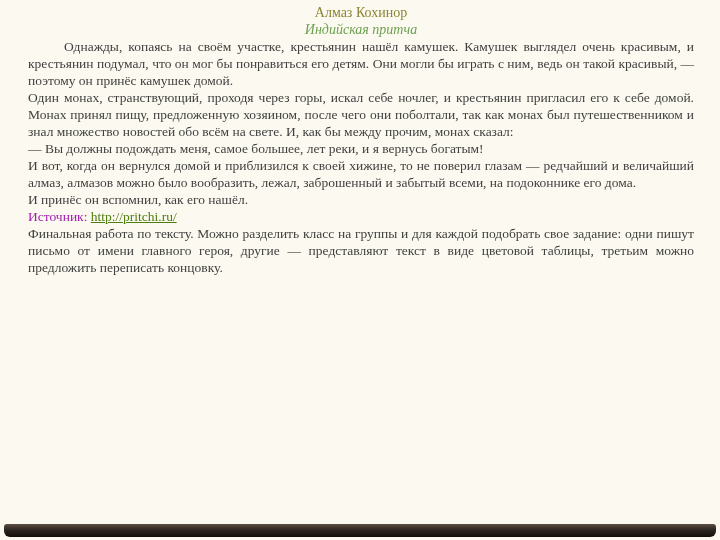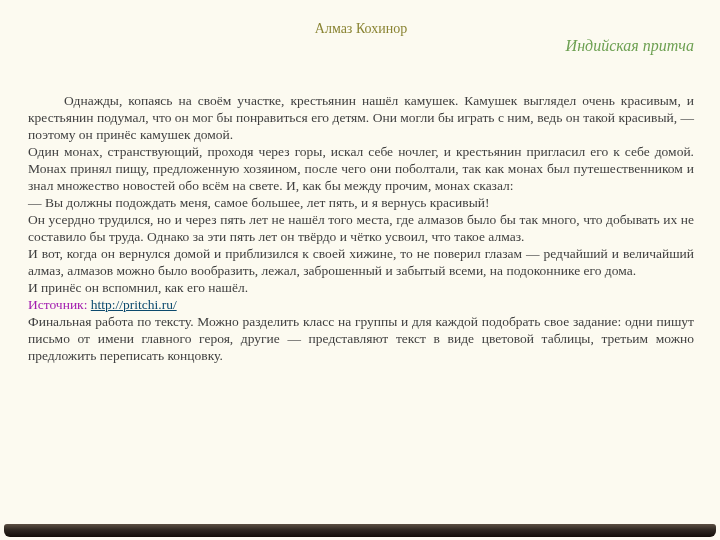--- a/index.html
+++ b/index.html
@@ -8,51 +8,50 @@
     background: #ffffff;
   }
   .slide {
     position: relative;
     width: 720px;
     height: 540px;
     background: #fcfaf0;
     font-family: "Liberation Serif", "DejaVu Serif", serif;
     color: #3f3f3f;
     box-sizing: border-box;
-    padding: 20px 26px 0 28px;
+    padding: 4px 26px 0 28px;
     overflow: hidden;
   }
   .title {
     text-align: center;
     font-size: 14px;
     line-height: 17px;
     color: #8a8433;
   }
   .subtitle {
-    text-align: right;
-    font-size: 16px;
+    text-align: center;
+    font-size: 14px;
     line-height: 17px;
     font-style: italic;
     color: #6da052;
   }
   p.body {
     margin: 0;
     font-size: 13.5px;
     line-height: 17px;
     text-align: justify;
   }
   p.body.indent {
     text-indent: 36px;
-    margin-top: 38px;
   }
   .source-label {
     color: #a21caf;
   }
   a.source-link {
-    color: #0c4a6e;
+    color: #4d7c0f;
     cursor: pointer;
   }
   .final-bold {
     font-weight: normal;
   }
   .bottom-bar {
     position: absolute;
     left: 4px;
     right: 4px;
     bottom: 3px;
@@ -63,22 +62,21 @@
 </style>
 </head>
 <body>
 
 <div class="slide">
   <div class="title">Алмаз Кохинор</div>
   <div class="subtitle">Индийская притча</div>
 
   <p class="body indent">Однажды, копаясь на своём участке, крестьянин нашёл камушек. Камушек выглядел очень красивым, и крестьянин подумал, что он мог бы понравиться его детям. Они могли бы играть с ним, ведь он такой красивый, — поэтому он принёс камушек домой.</p>
   <p class="body">Один монах, странствующий, проходя через горы, искал себе ночлег, и крестьянин пригласил его к себе домой. Монах принял пищу, предложенную хозяином, после чего они поболтали, так как монах был путешественником и знал множество новостей обо всём на свете. И, как бы между прочим, монах сказал:</p>
-  <p class="body">— Вы должны подождать меня, самое большее, лет пять, и я вернусь красивый!</p>
-  <p class="body">Он усердно трудился, но и через пять лет не нашёл того места, где алмазов было бы так много, что добывать их не составило бы труда. Однако за эти пять лет он твёрдо и чётко усвоил, что такое алмаз.</p>
+  <p class="body">— Вы должны подождать меня, самое большее, лет реки, и я вернусь богатым!</p>
   <p class="body">И вот, когда он вернулся домой и приблизился к своей хижине, то не поверил глазам — редчайший и величайший алмаз, алмазов можно было вообразить, лежал, заброшенный и забытый всеми, на подоконнике его дома.</p>
   <p class="body">И принёс он вспомнил, как его нашёл.</p>
 
   <p class="body">
     <span class="source-label">Источник: </span><a class="source-link" href="#">http://pritchi.ru/</a>
   </p>
 
   <p class="body">
     <span class="final-bold">Финальная работа по тексту.</span><span> Можно разделить класс на группы и для каждой подобрать свое задание: одни пишут письмо от имени главного героя, другие — представляют текст в виде цветовой таблицы, третьим можно предложить переписать концовку.</span>
   </p>

